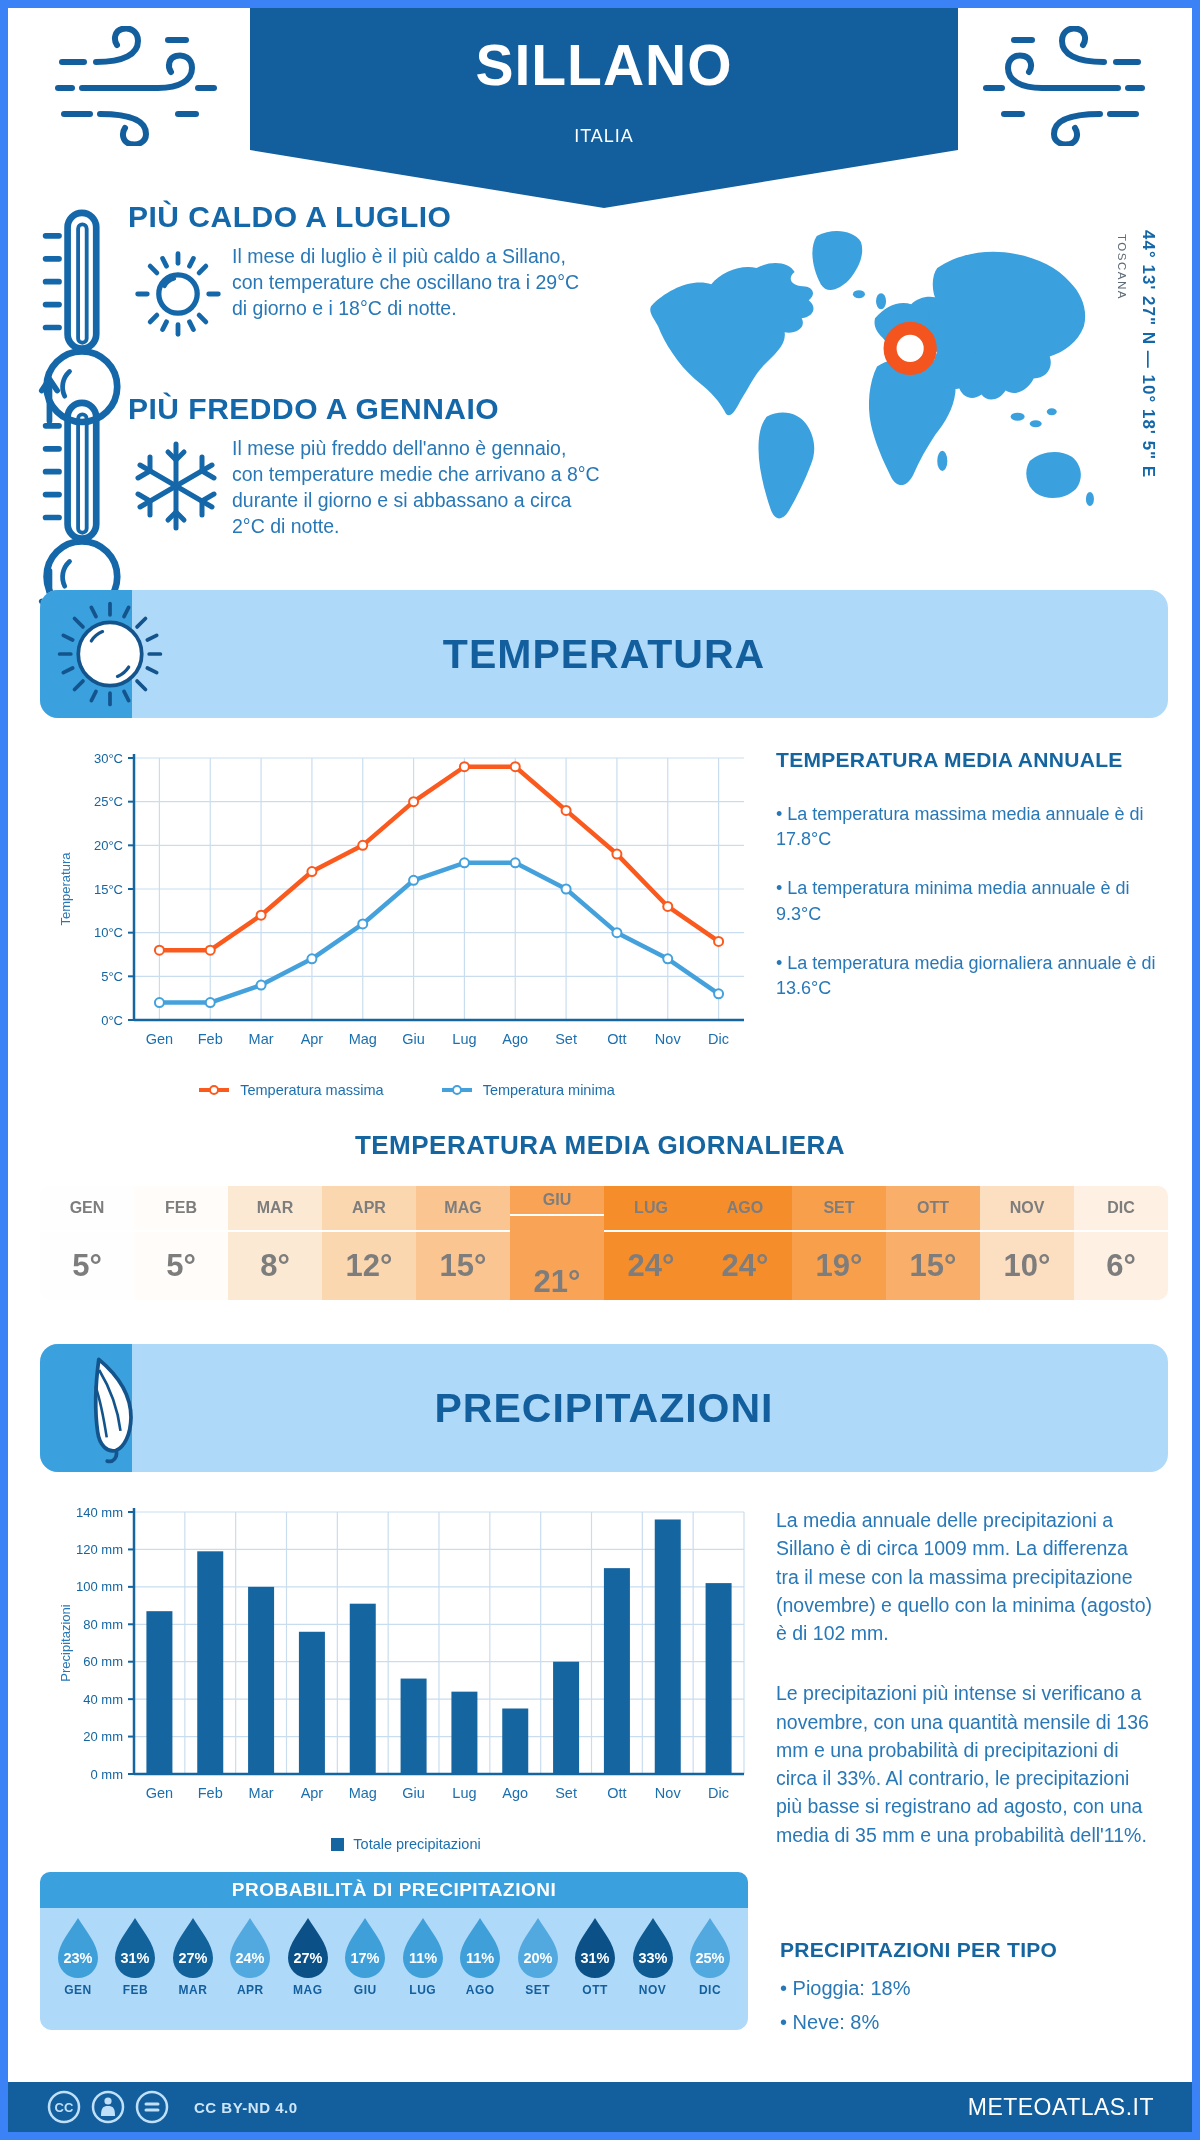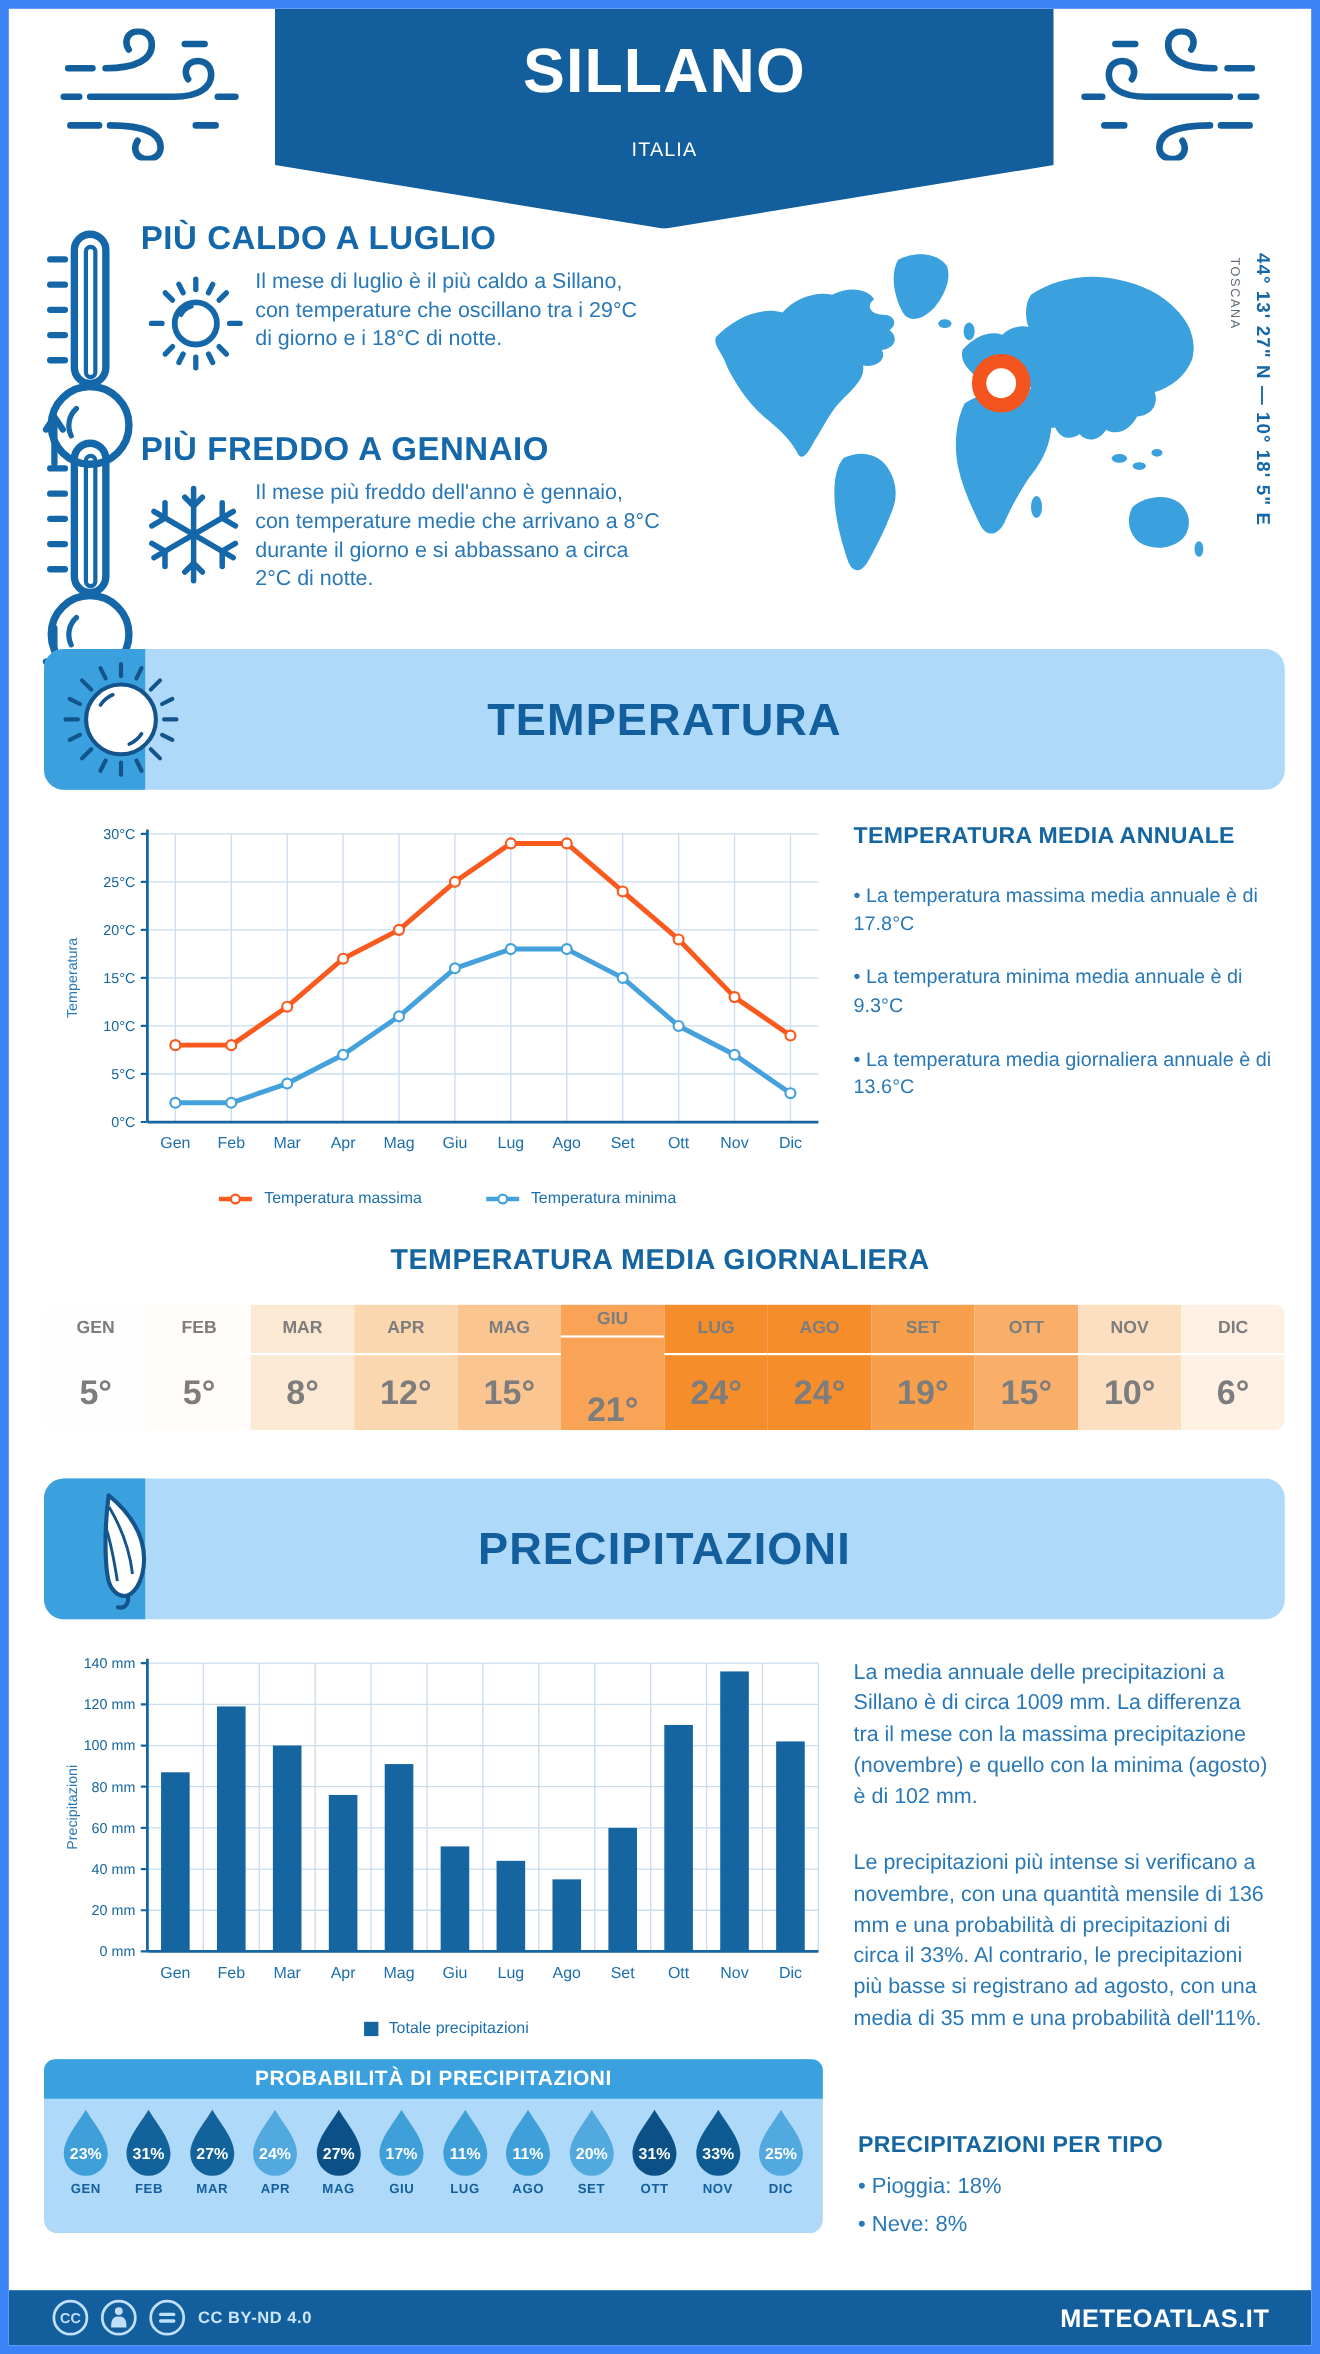--- a/index.html
+++ b/index.html
@@ -65,22 +65,22 @@
   #prob-panel{position:absolute;left:32px;top:1864px;width:708px;height:158px;background:#AED9F8;border-radius:12px;}
   #prob-header{height:36px;background:#3AA0DE;border-radius:10px 10px 0 0;display:flex;align-items:center;
     justify-content:center;color:#fff;font-weight:bold;font-size:19px;letter-spacing:.5px;}
   #drops{display:flex;justify-content:space-between;padding:8px 12px 0 12px;}
   .drop-col{display:flex;flex-direction:column;align-items:center;width:52px;}
   .drop-month{margin-top:3px;font-size:12px;font-weight:bold;color:#135F9E;letter-spacing:.5px;}
 
   
   #footer{position:absolute;left:0;top:2074px;width:100%;height:50px;background:#135F9E;
     display:flex;align-items:center;padding:0 38px;}
-  #license{font-size:15px;font-weight:bold;color:#CDE6F9;letter-spacing:.5px;}
-  #site{margin-left:auto;font-size:23px;font-weight:bold;color:#fff;letter-spacing:.5px;}
+  #license{margin-left:14px;font-size:15px;font-weight:bold;color:#CDE6F9;letter-spacing:.5px;}
+  #site{margin-left:auto;font-size:23px;font-weight:normal;color:#fff;letter-spacing:.5px;}
 </style>
 </head>
 <body>
 
 <div id="page">
 
   <svg id="wind-left" class="wind" viewBox="0 0 190 120">
     <g fill="none" stroke="#135F9E" stroke-width="6" stroke-linecap="round">
       <path d="M14 36 H36"></path>
       <path d="M48 36 C76 36 90 28 90 15 C90 5 82 1 74 3 C67 5 65 13 69 19"></path>

